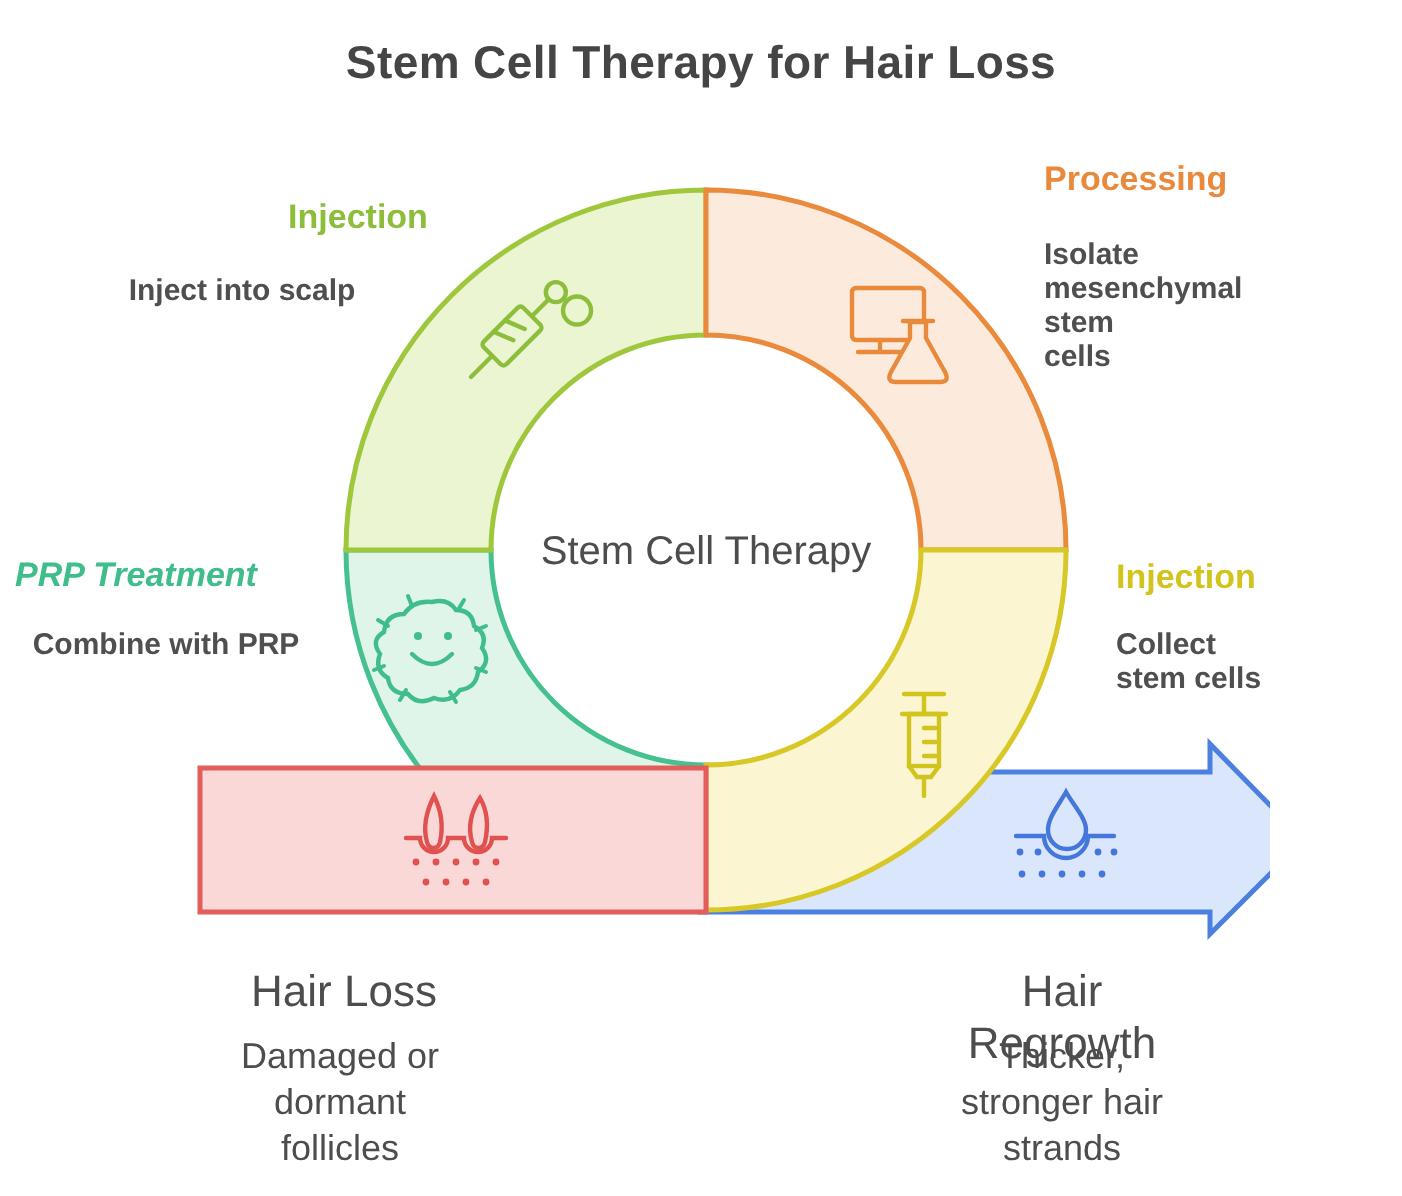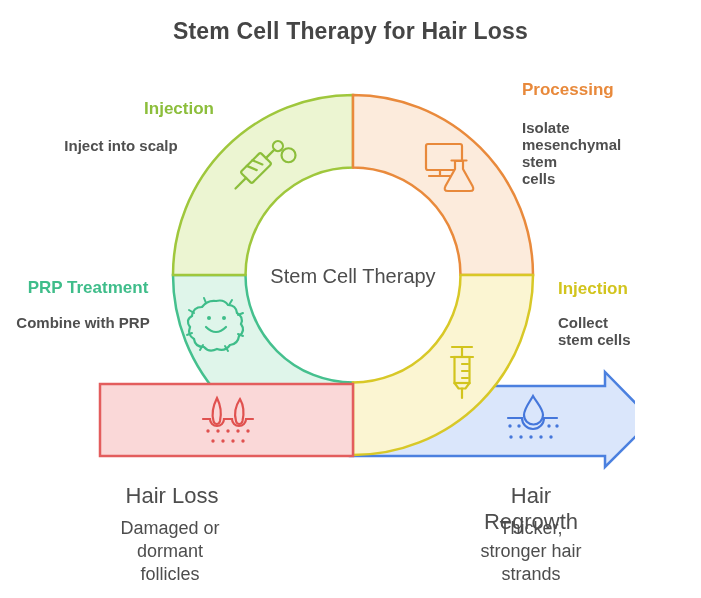--- a/index.html
+++ b/index.html
@@ -179,21 +179,21 @@
   <div class="txt center-label">Stem Cell Therapy</div>
 
   <div class="txt step-label c-injection centered" style="left:143px; top:99px;margin-left:36px;">Injection</div>
   <div class="txt step-desc centered" style="left:121px; top:137px;">Inject into scalp</div>
 
   <div class="txt step-label c-processing" style="left:522px; top:80px;">Processing</div>
   <div class="txt step-desc" style="left:522px; top:119px;">Isolate
 mesenchymal stem
 cells</div>
 
-  <div class="txt step-label c-prp centered" style="left:88px; top:278px;">PRP Treatment</div>
+  <div class="txt step-label c-prp centered" style="left:68px; top:278px;font-style:italic;">PRP Treatment</div>
   <div class="txt step-desc centered" style="left:83px; top:314px;">Combine with PRP</div>
 
   <div class="txt step-label c-extraction" style="left:558px; top:279px;">Injection</div>
   <div class="txt step-desc" style="left:558px; top:314px;">Collect stem cells</div>
 
   <div class="txt outcome-label centered" style="left:172px; top:483px;">Hair Loss</div>
   <div class="txt outcome-label centered" style="left:531px; top:483px;">Hair Regrowth</div>
 
   <div class="txt outcome-desc centered" style="left:170px; top:517px;">Damaged or
 dormant

